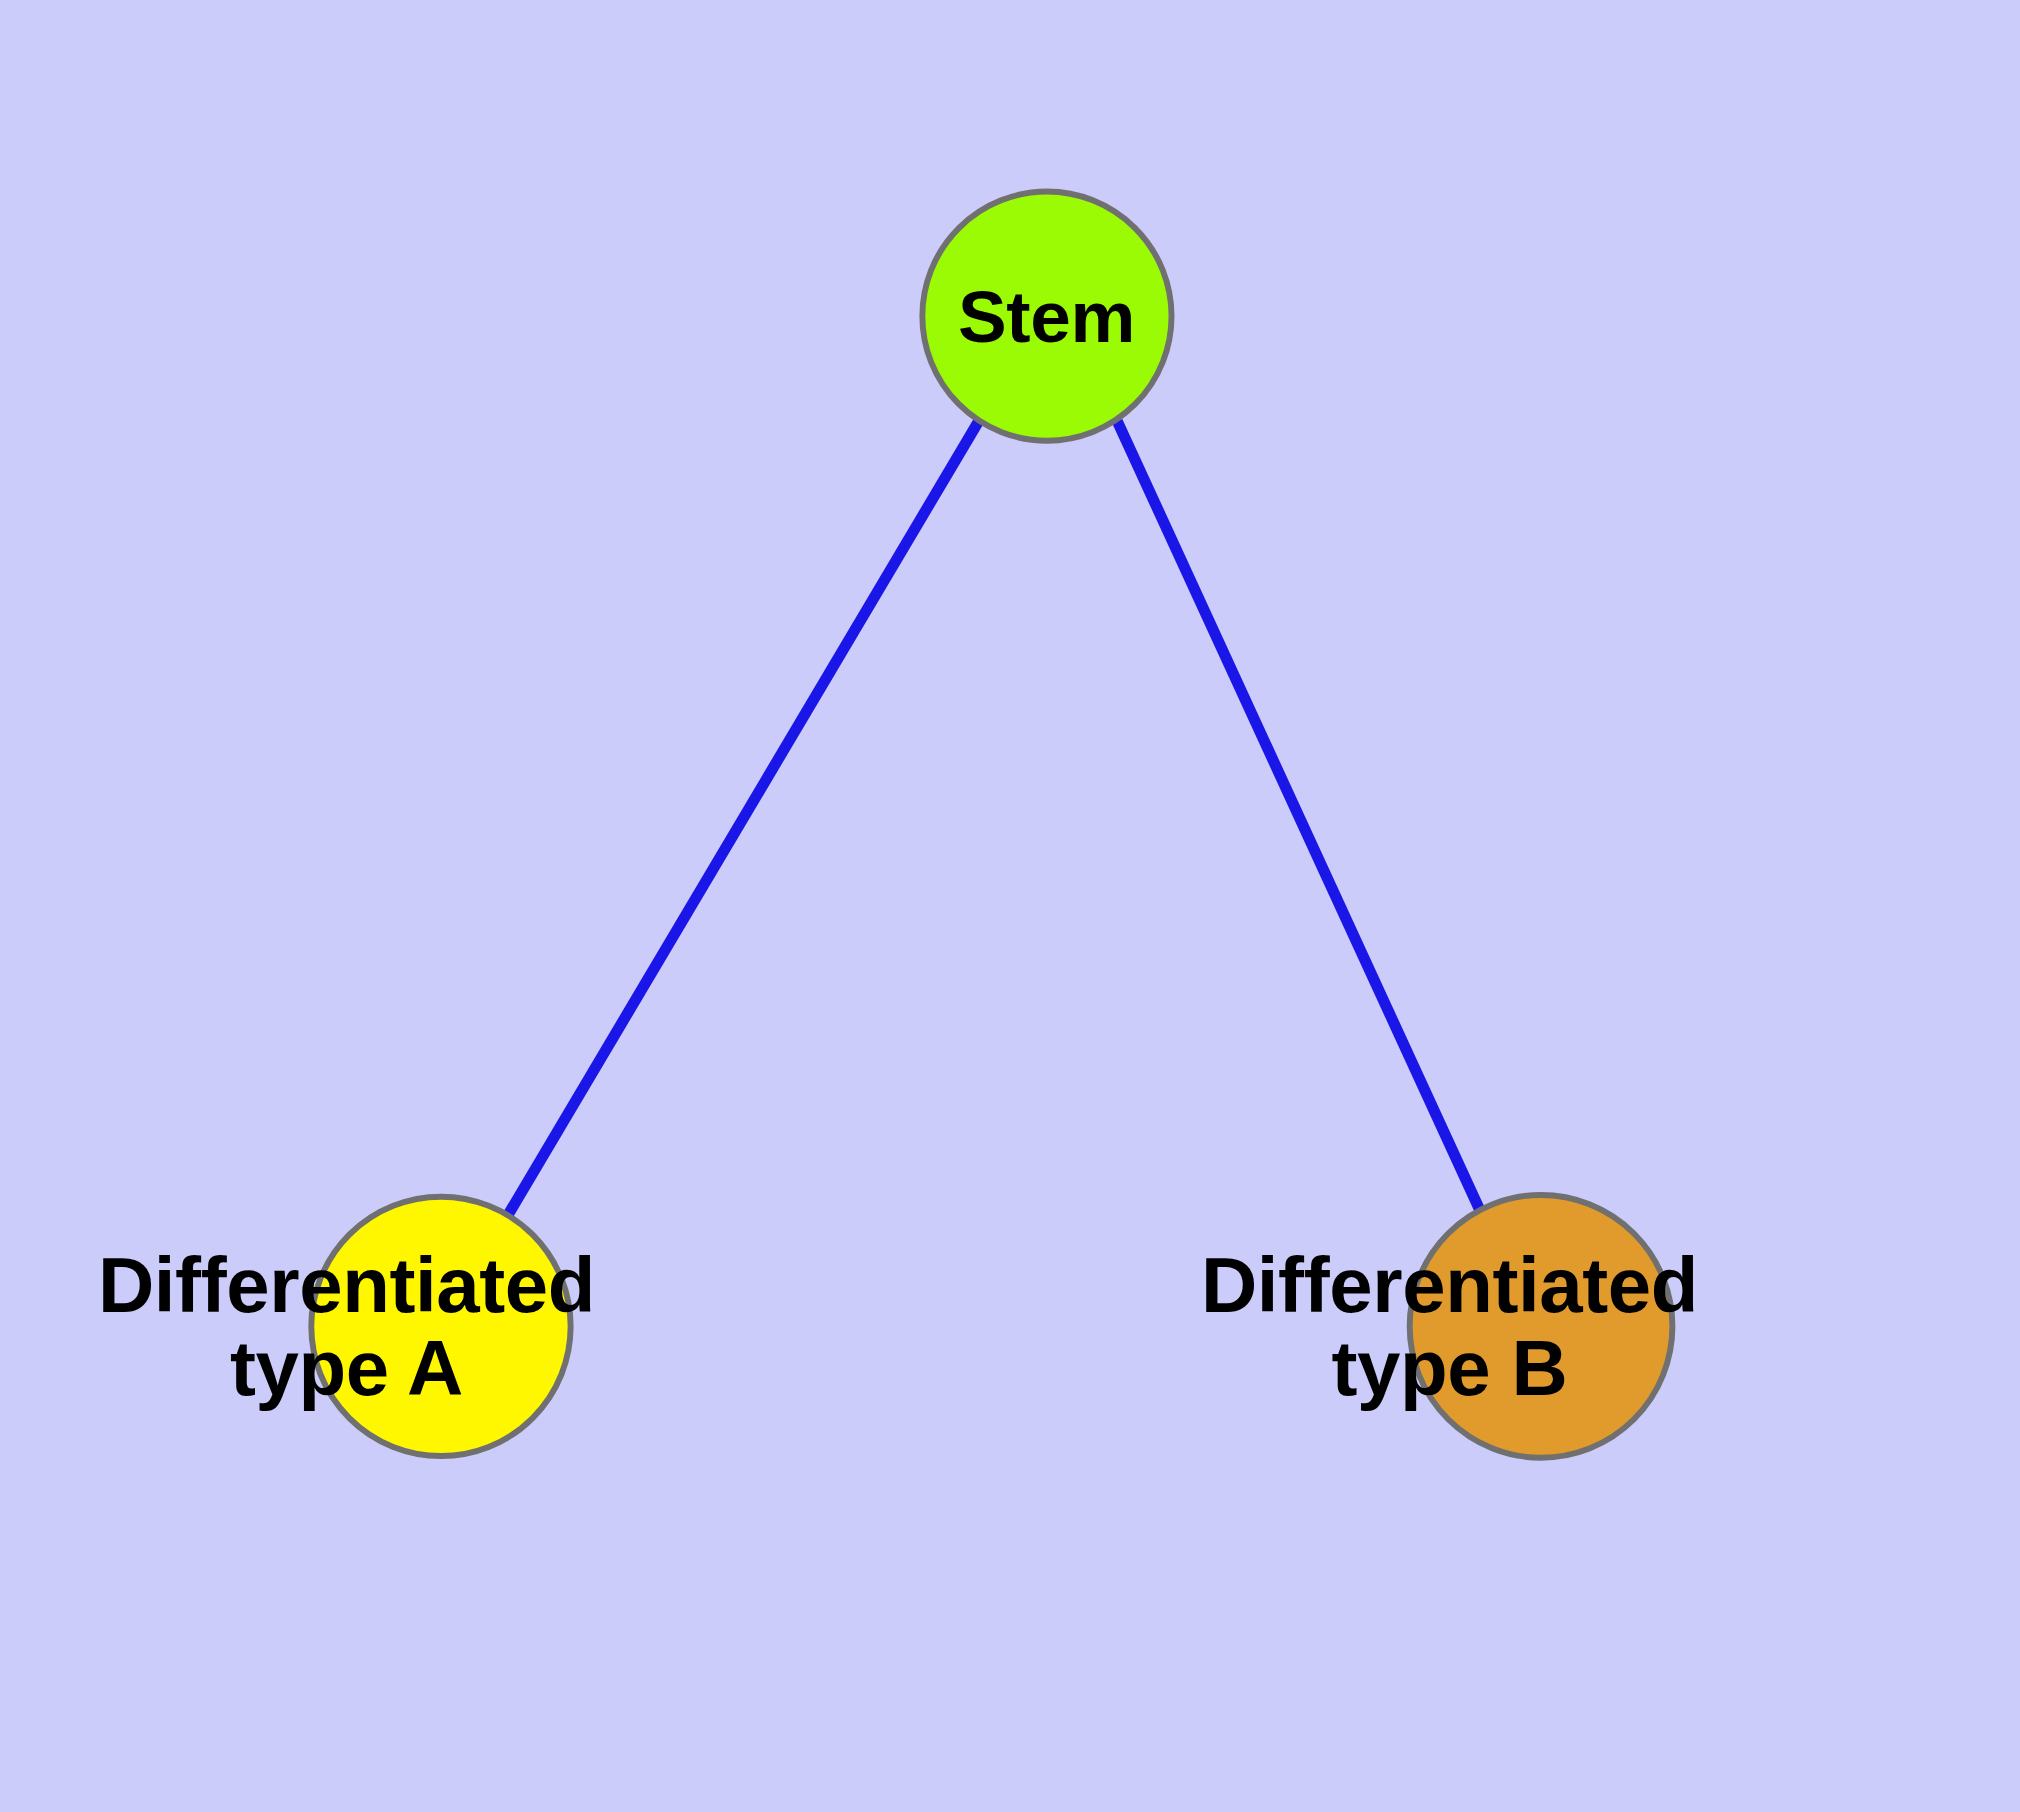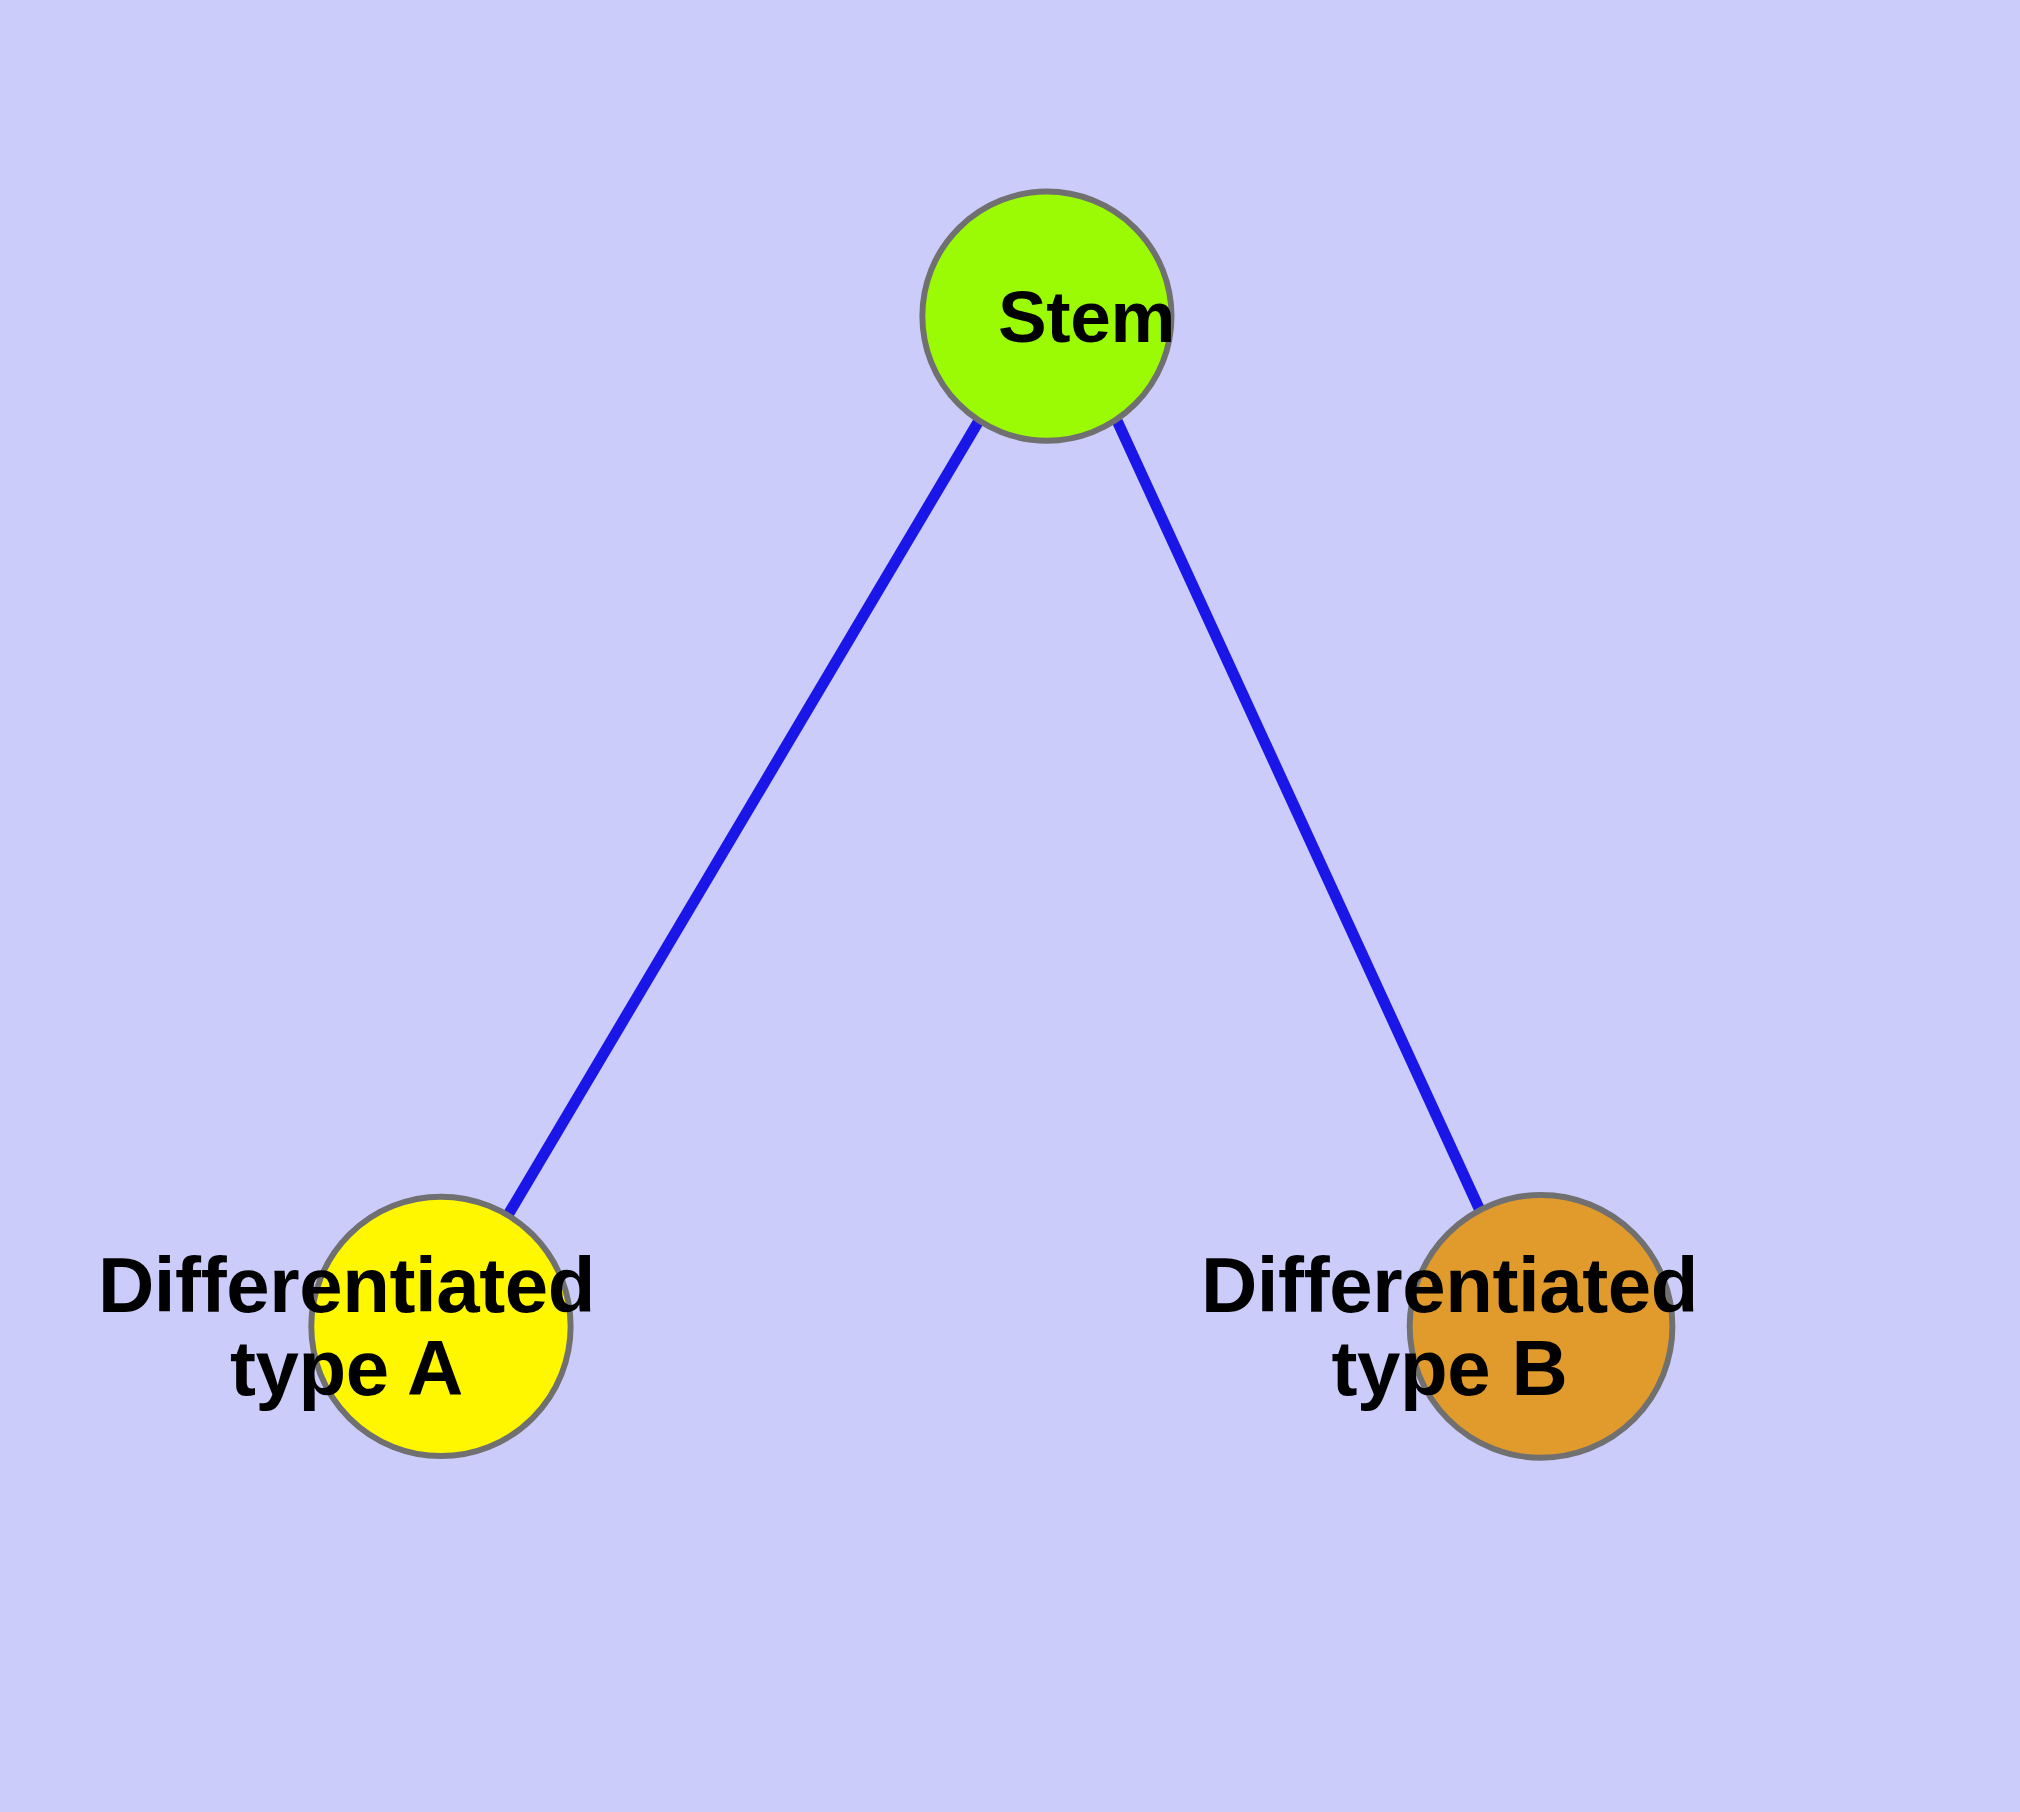--- a/index.html
+++ b/index.html
@@ -69,21 +69,21 @@
       <line id="edge-stem-a" x1="1155" y1="496" x2="600" y2="1432" stroke="#1a16e8" stroke-width="13" stroke-linecap="butt"></line>
       <line id="edge-stem-b" x1="1318" y1="497" x2="1750" y2="1437" stroke="#1a16e8" stroke-width="13" stroke-linecap="butt"></line>
     </g>
     <g id="nodes-group">
       <circle id="node-stem" cx="1235" cy="373" r="147" fill="#9afb05" stroke="#707070" stroke-width="7"></circle>
       <circle id="node-diff-a" cx="520" cy="1565" r="153" fill="#fff700" stroke="#707070" stroke-width="7"></circle>
       <circle id="node-diff-b" cx="1818" cy="1565" r="155" fill="#e19b2c" stroke="#707070" stroke-width="7"></circle>
     </g>
   </svg>
 
-  <div class="node-label" id="label-stem" style="left: 832px; top: 278px;">Stem</div>
+  <div class="node-label" id="label-stem" style="left: 792px; top: 278px;">Stem</div>
 
   <div class="node-label" id="label-type-a" style="left: 92px; top: 1244px;">Differentiated
 type A</div>
 
   <div class="node-label" id="label-type-b" style="left: 1195px; top: 1244px;">Differentiated
 type B</div>
 
 </div>
 
 

